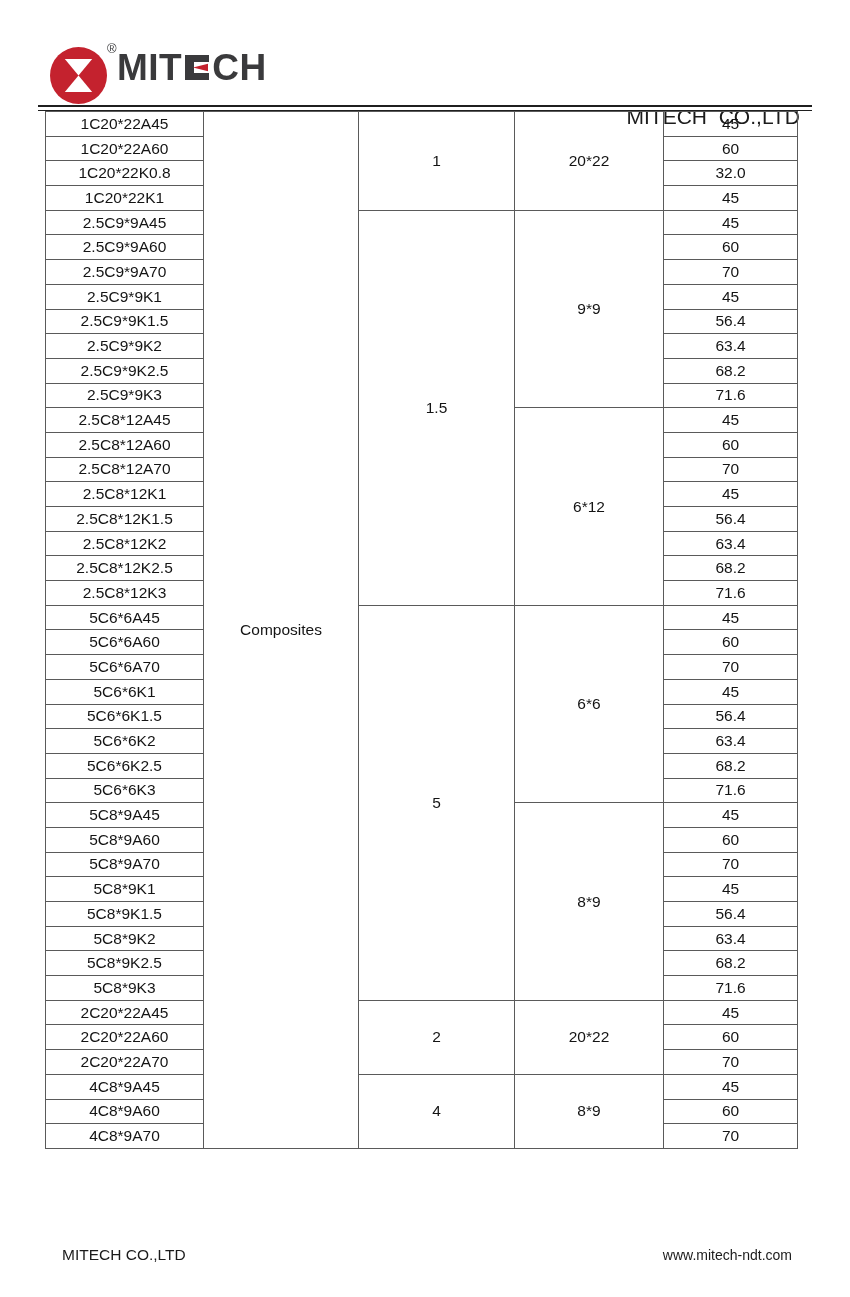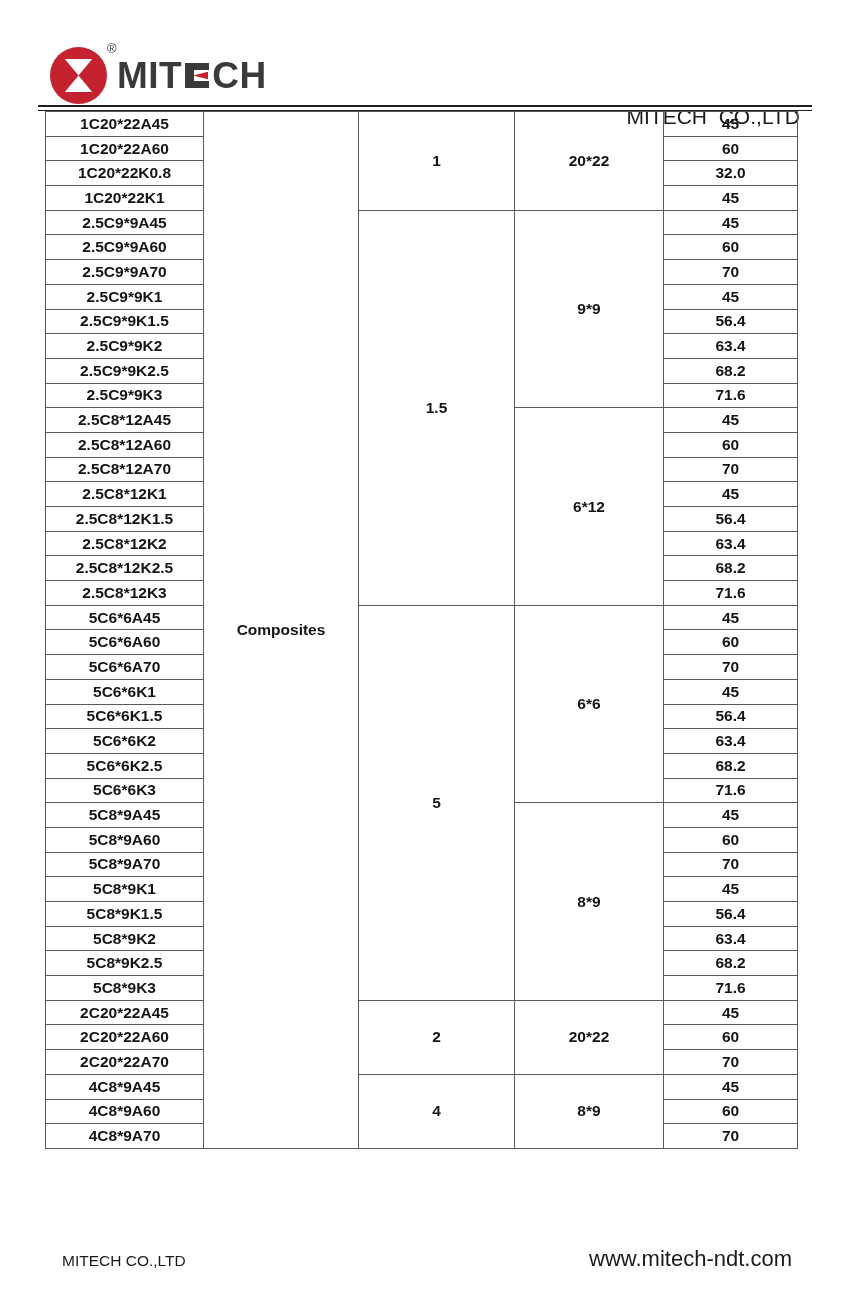--- a/index.html
+++ b/index.html
@@ -10,50 +10,50 @@
   }
   
   .logo-circle{
     position:absolute;left:50px;top:47px;width:57px;height:57px;
   }
   .reg-mark{
     position:absolute;left:107px;top:41px;font-size:13px;color:#3a3a3c;
   }
   .wordmark{
     position:absolute;left:117px;top:47px;height:57px;
-    display:flex;align-items:center;
+    display:flex;align-items:flex-start;
     font-weight:bold;font-size:37px;letter-spacing:0.5px;color:#3a3a3c;
   }
   .wordmark .e-glyph{display:inline-block;margin:0 2px;position:relative;top:1px;}
   .hdr-right{
     position:absolute;right:50px;top:48px;text-align:right;
     font-size:21px;line-height:1.32;color:#1b1b1b;white-space:pre;
   }
   .hdr-rule{
     position:absolute;left:38px;top:105px;width:774px;height:3px;
     border-top:2px solid #1f1f1f;border-bottom:1px solid #1f1f1f;
   }
   
   .spec-table{
     position:absolute;left:45px;top:111px;
     border-collapse:collapse;table-layout:fixed;width:752px;
   }
   .spec-table td{
     border:1px solid #5a5a5a;text-align:center;vertical-align:middle;
     font-size:15.5px;color:#141414;padding:0;overflow:hidden;
   }
-  .spec-table tr{height:24.69px;font-weight:bold;}
+  .spec-table tr{height:24.69px;}
   
   .footer{
     position:absolute;left:62px;right:58px;top:1246px;
     display:flex;justify-content:space-between;align-items:baseline;
     color:#1b1b1b;
   }
   .footer .f-left{font-size:15.5px;}
-  .footer .f-right{font-size:22px;}
+  .footer .f-right{font-size:14px;}
 </style>
 </head>
 <body>
 
 <div>
 
   <div class="logo-circle">
     <svg width="57" height="57" viewBox="0 0 100 100">
       <circle cx="50" cy="50" r="50" fill="#c4222e"></circle>
       <polygon points="26,21 74,21 50,50" fill="#ffffff"></polygon>

